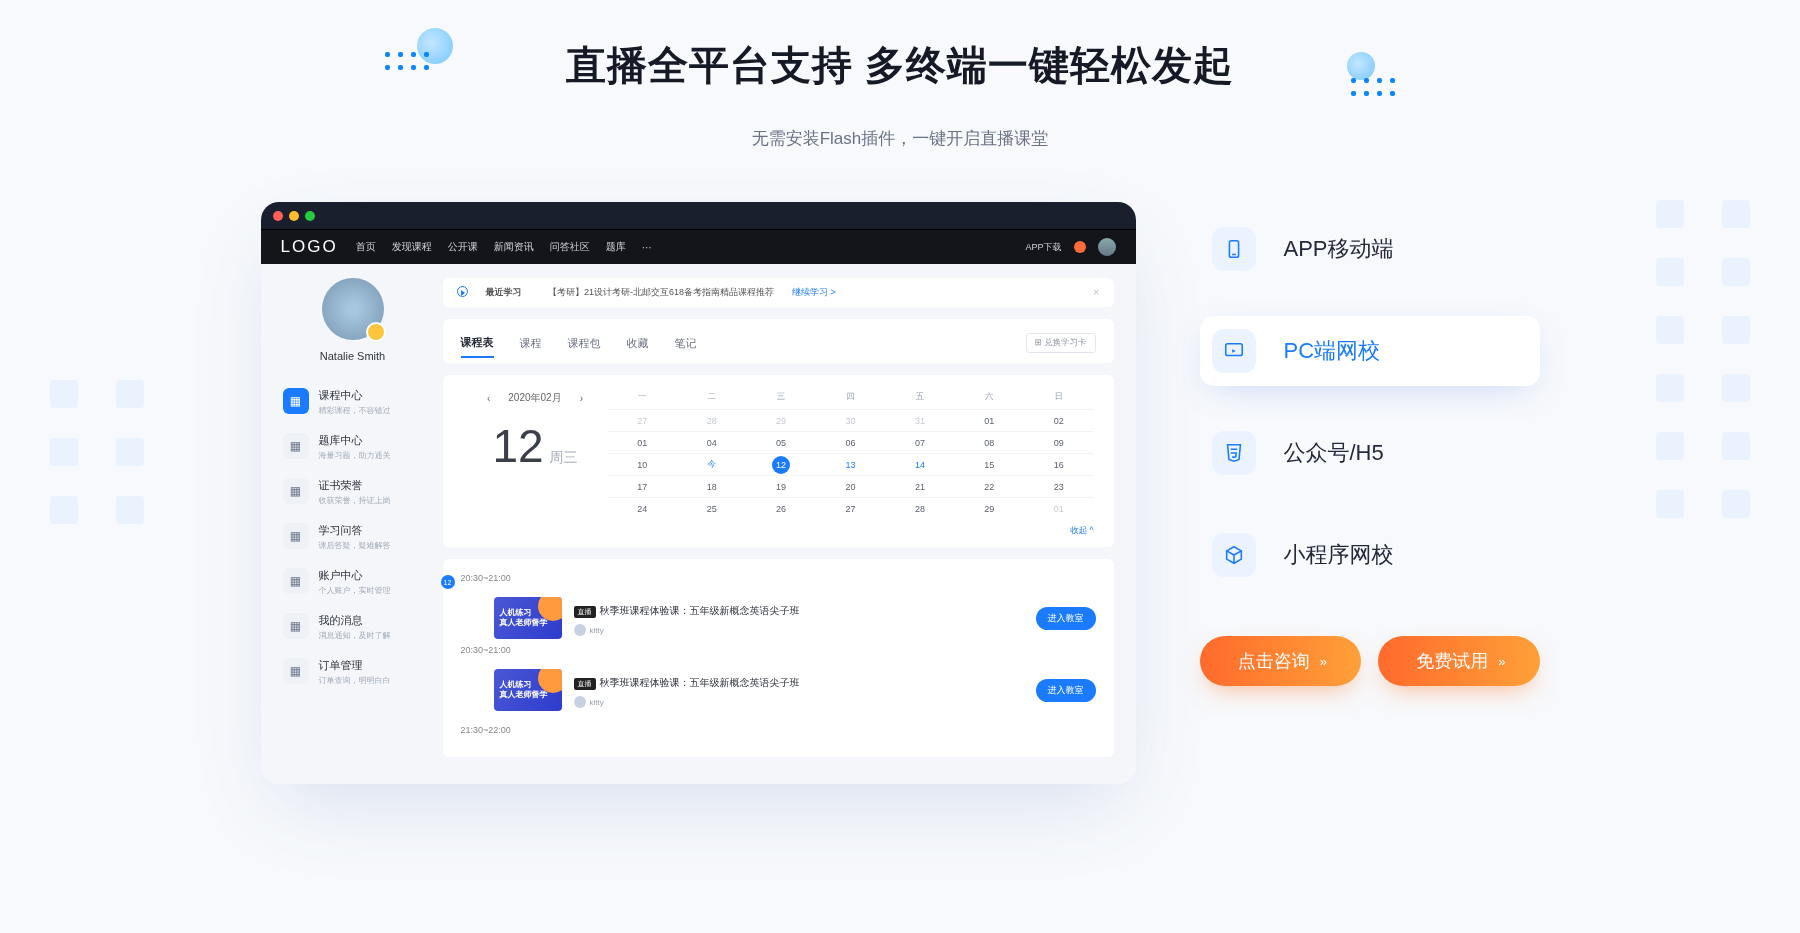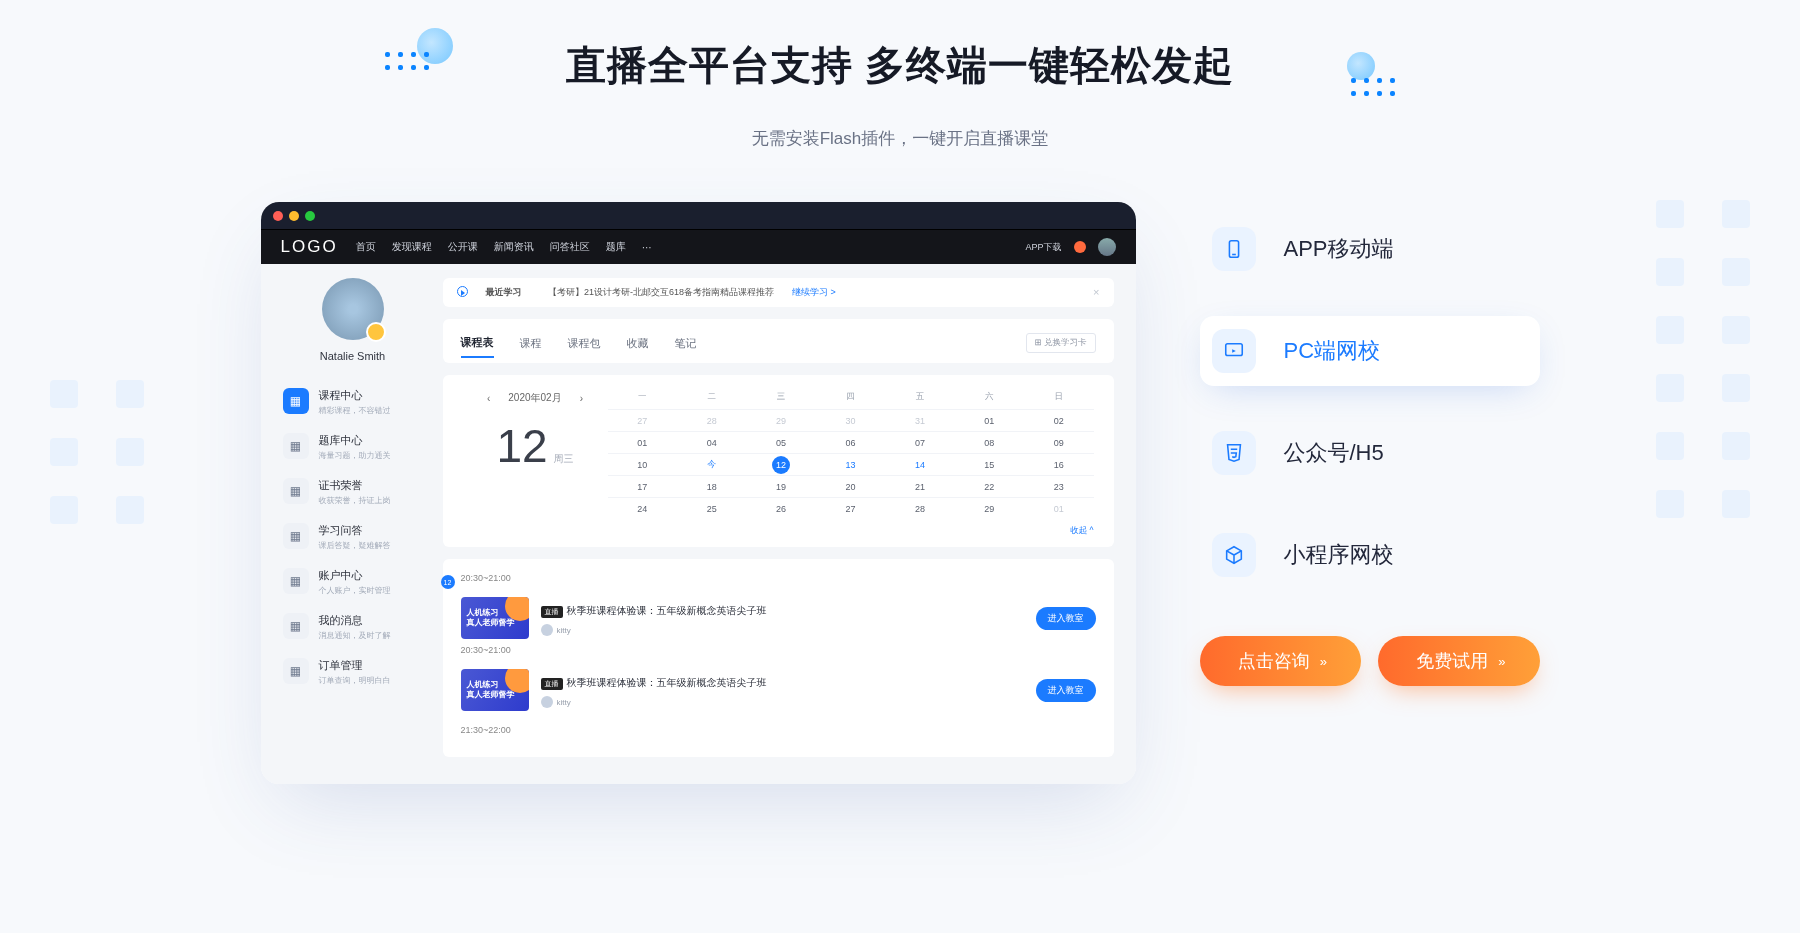--- a/index.html
+++ b/index.html
@@ -59,36 +59,36 @@
     .tabs-row { background:#fff; border-radius:6px; padding:14px 18px 10px; display:flex; align-items:center; gap:26px; font-size:11px; color:#6b7280; }
     .tabs-row .tab.active { color:#1f2430; font-weight:600; border-bottom:2px solid #1b7bff; padding-bottom:6px; margin-bottom:-6px; }
     .tabs-row .rbtn { margin-left:auto; font-size:8.5px; color:#9097a5; border:1px solid #e2e6ee; padding:3px 8px; border-radius:3px; }
 
     .calendar-wrap { background:#fff; border-radius:6px; padding:16px 20px 10px; }
     .cal-top { display:flex; }
     .cal-left { width:145px; display:flex; flex-direction:column; align-items:center; }
     .cal-month { font-size:10px; color:#666; display:flex; align-items:center; gap:18px; }
     .cal-big { margin-top:14px; display:flex; align-items:baseline; gap:6px; color:#374151; }
     .cal-big .n { font-size:46px; font-weight:300; color:#3a3f4a; }
-    .cal-big .w { font-size:10px; color:#a7adb9; }
+    .cal-big .w { font-size:14px; color:#a7adb9; }
     .cal-grid { flex:1; }
     .cal-hd { display:grid; grid-template-columns:repeat(7,1fr); text-align:center; font-size:8.5px; color:#98a0ad; padding-bottom:6px; }
     .cal-cells { display:grid; grid-template-columns:repeat(7,1fr); }
     .cell { height:22px; display:flex; align-items:center; justify-content:center; font-size:9px; color:#5b616e; border-top:1px solid #f1f3f7; }
     .cell.other{color:#c5cad3;}
     .cell.today{color:#1b7bff;}
     .cell.sel span{width:18px;height:18px;background:#1b7bff;color:#fff;border-radius:50%;display:flex;align-items:center;justify-content:center;}
     .cell.hl{color:#1b7bff;}
     .cal-collapse { text-align:right; font-size:8.5px; color:#1b7bff; margin-top:6px; }
 
     .sched { background:#fff; border-radius:6px; padding:14px 18px; position:relative; }
     .sched .dot { position:absolute; left:-2px; top:16px; width:14px; height:14px; background:#1b7bff; color:#fff; border-radius:50%; font-size:7px; display:flex; align-items:center; justify-content:center; }
     .sched .time { font-size:9px; color:#888; margin-bottom:8px; }
     .course-row { display:flex; align-items:center; gap:12px; padding:6px 0; }
-    .thumb { width:68px; height:42px; border-radius:4px; background:linear-gradient(120deg,#4a58d4,#2e3bcd); color:#fff; font-size:8px; font-weight:600; display:flex; flex-direction:column; justify-content:center; padding-left:6px; line-height:1.3; position:relative; overflow:hidden; }
+    .thumb { width:68px; height:42px; border-radius:4px; background:linear-gradient(120deg,#4a58d4,#2e3bcd); color:#fff; font-size:8px; font-weight:600; display:flex; flex-direction:column; justify-content:center; padding-left:6px; line-height:1.3; position:relative; overflow:hidden;margin-left:33px; }
     .thumb::after{content:"";position:absolute;right:-6px;top:-6px;width:30px;height:30px;border-radius:50%;background:#ff9a3e;}
     .cinfo .tag { display:inline-block; background:#222; color:#fff; font-size:7px; padding:1px 4px; border-radius:2px; margin-right:4px; }
     .cinfo .ctitle { font-size:10px; color:#2b2f3a; display:inline; }
     .cinfo .teacher { margin-top:6px; font-size:8px; color:#98a0ad; display:flex; align-items:center; gap:4px; }
     .cinfo .teacher .tav { width:12px; height:12px; border-radius:50%; background:#c7d1e0; }
     .enter { margin-left:auto; background:#1b7bff; color:#fff; font-size:9px; padding:5px 12px; border-radius:12px; }
 
     
     .feat-col { width:340px; display:flex; flex-direction:column; gap:32px; padding-top:12px; }
     .feat { display:flex; align-items:center; gap:28px; height:70px; border-radius:14px; padding:0 12px; }

